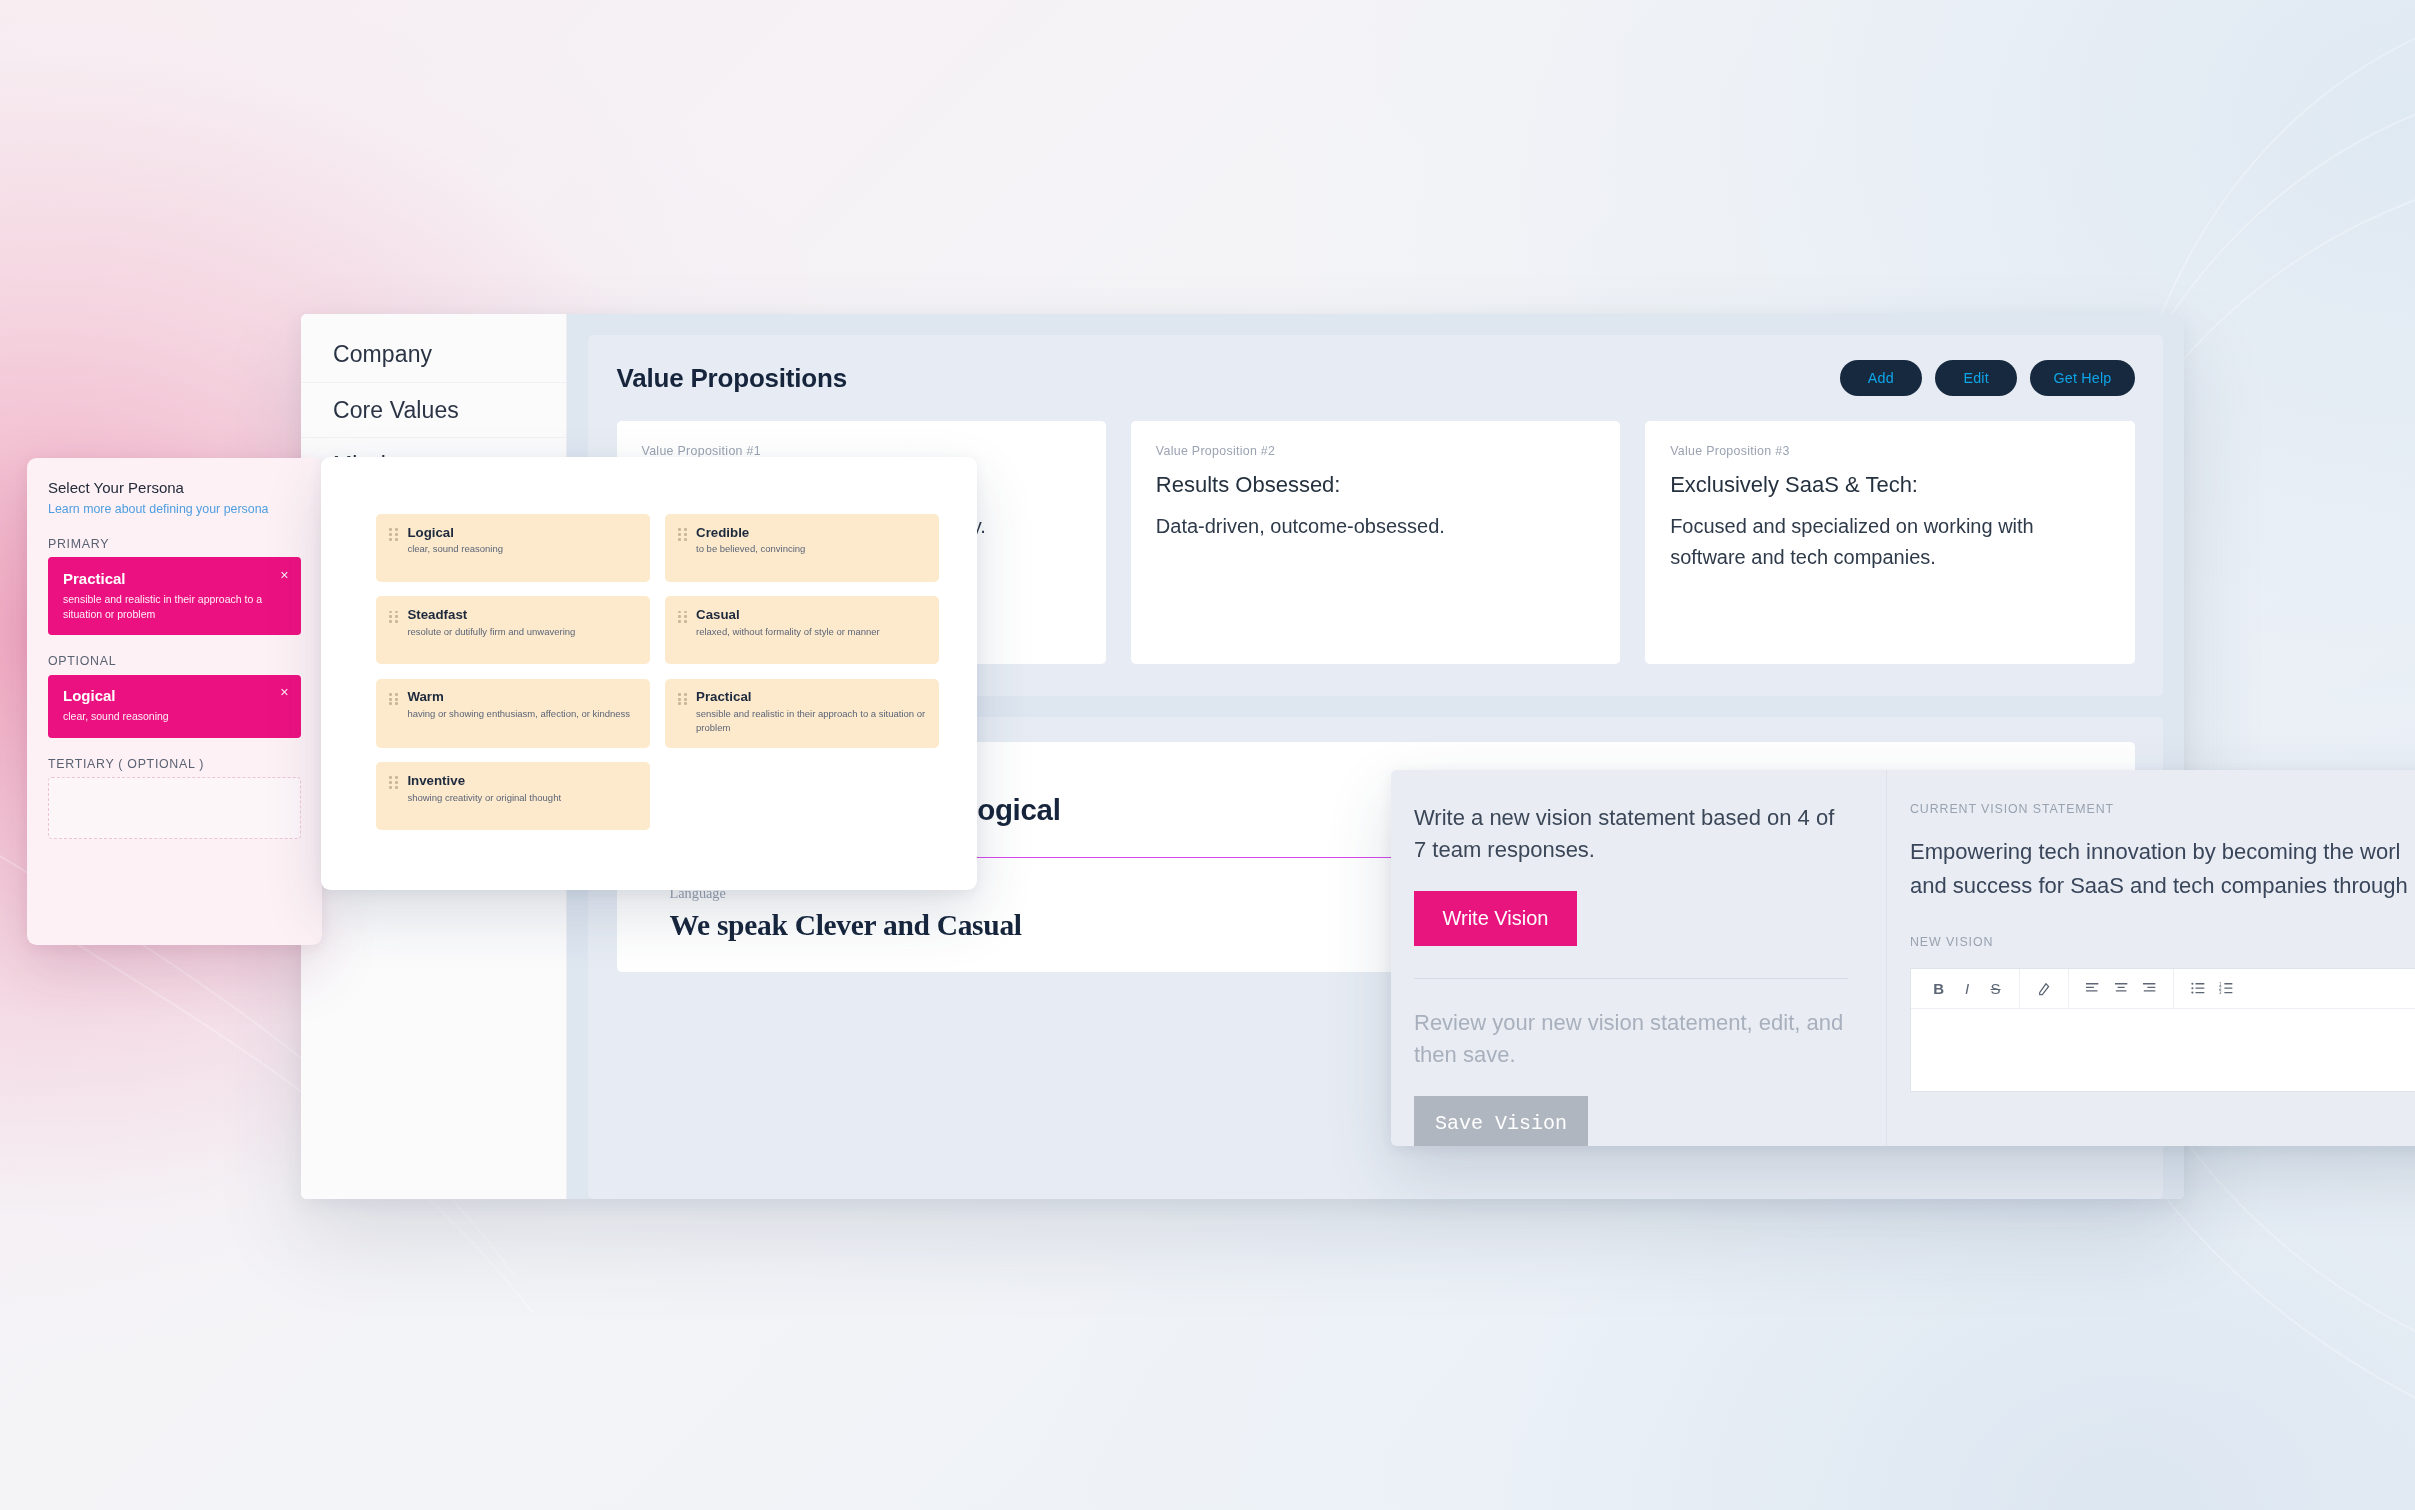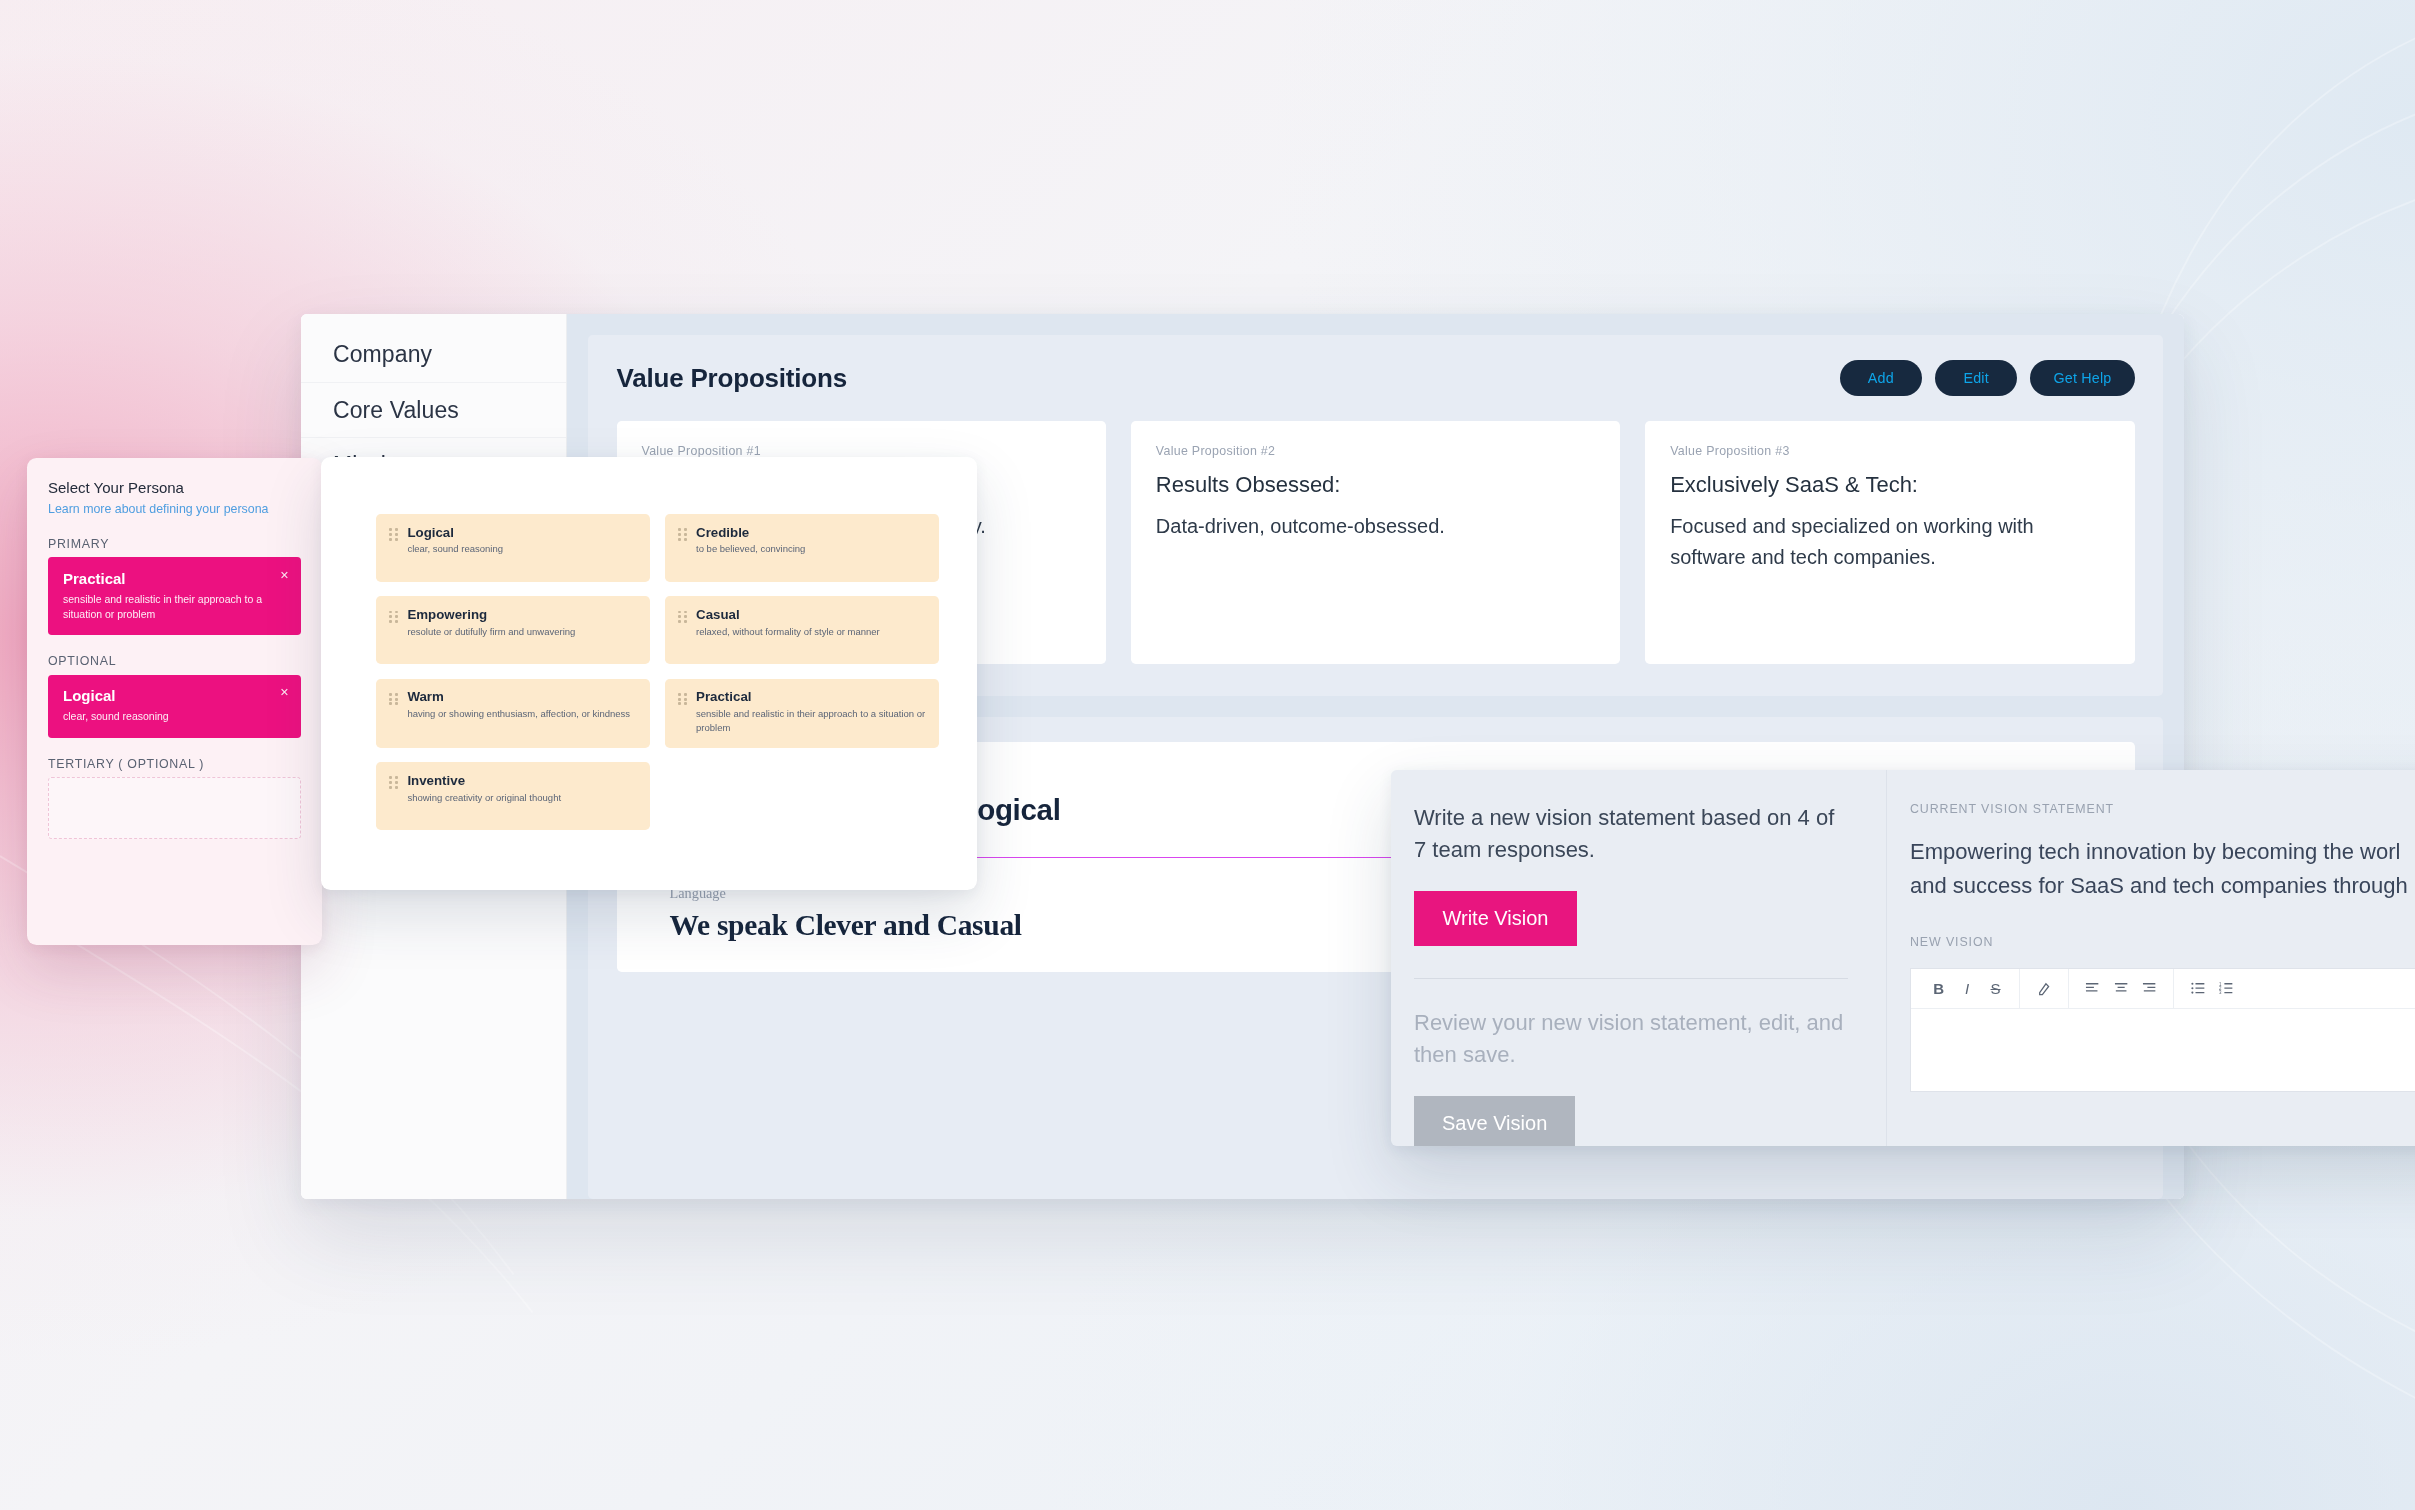--- a/index.html
+++ b/index.html
@@ -190,22 +190,22 @@
     font-size: 20px;
     padding: 16px 28.5px;
     font-family: "Liberation Sans", sans-serif;
     cursor: pointer;
   }
   .btn-save {
     background: #b0b6bf;
     color: #ffffff;
     border: none;
     font-size: 20px;
-    padding: 16px 28px;
-    font-family: Liberation Sans, sans-serif;
+    padding: 16px 21px;
+    font-family: Liberation Mono, monospace;
     cursor: default;
   }
   .vision-divider {
     height: 1px;
     background: #d6dbe3;
     margin: 32px 0 28.5px 0;
   }
 
   .vision-right {
     flex: 1;
@@ -606,21 +606,21 @@
     <div class="trait">
       <span class="grip">
           <i></i>
           <i></i>
           <i></i>
           <i></i>
           <i></i>
           <i></i>
         </span>
       <div>
-        <div class="trait-name">Empowering</div>
+        <div class="trait-name">Steadfast</div>
         <div class="trait-desc">resolute or dutifully firm and unwavering</div>
       </div>
     </div>
 
     <div class="trait">
       <span class="grip">
           <i></i>
           <i></i>
           <i></i>
           <i></i>

